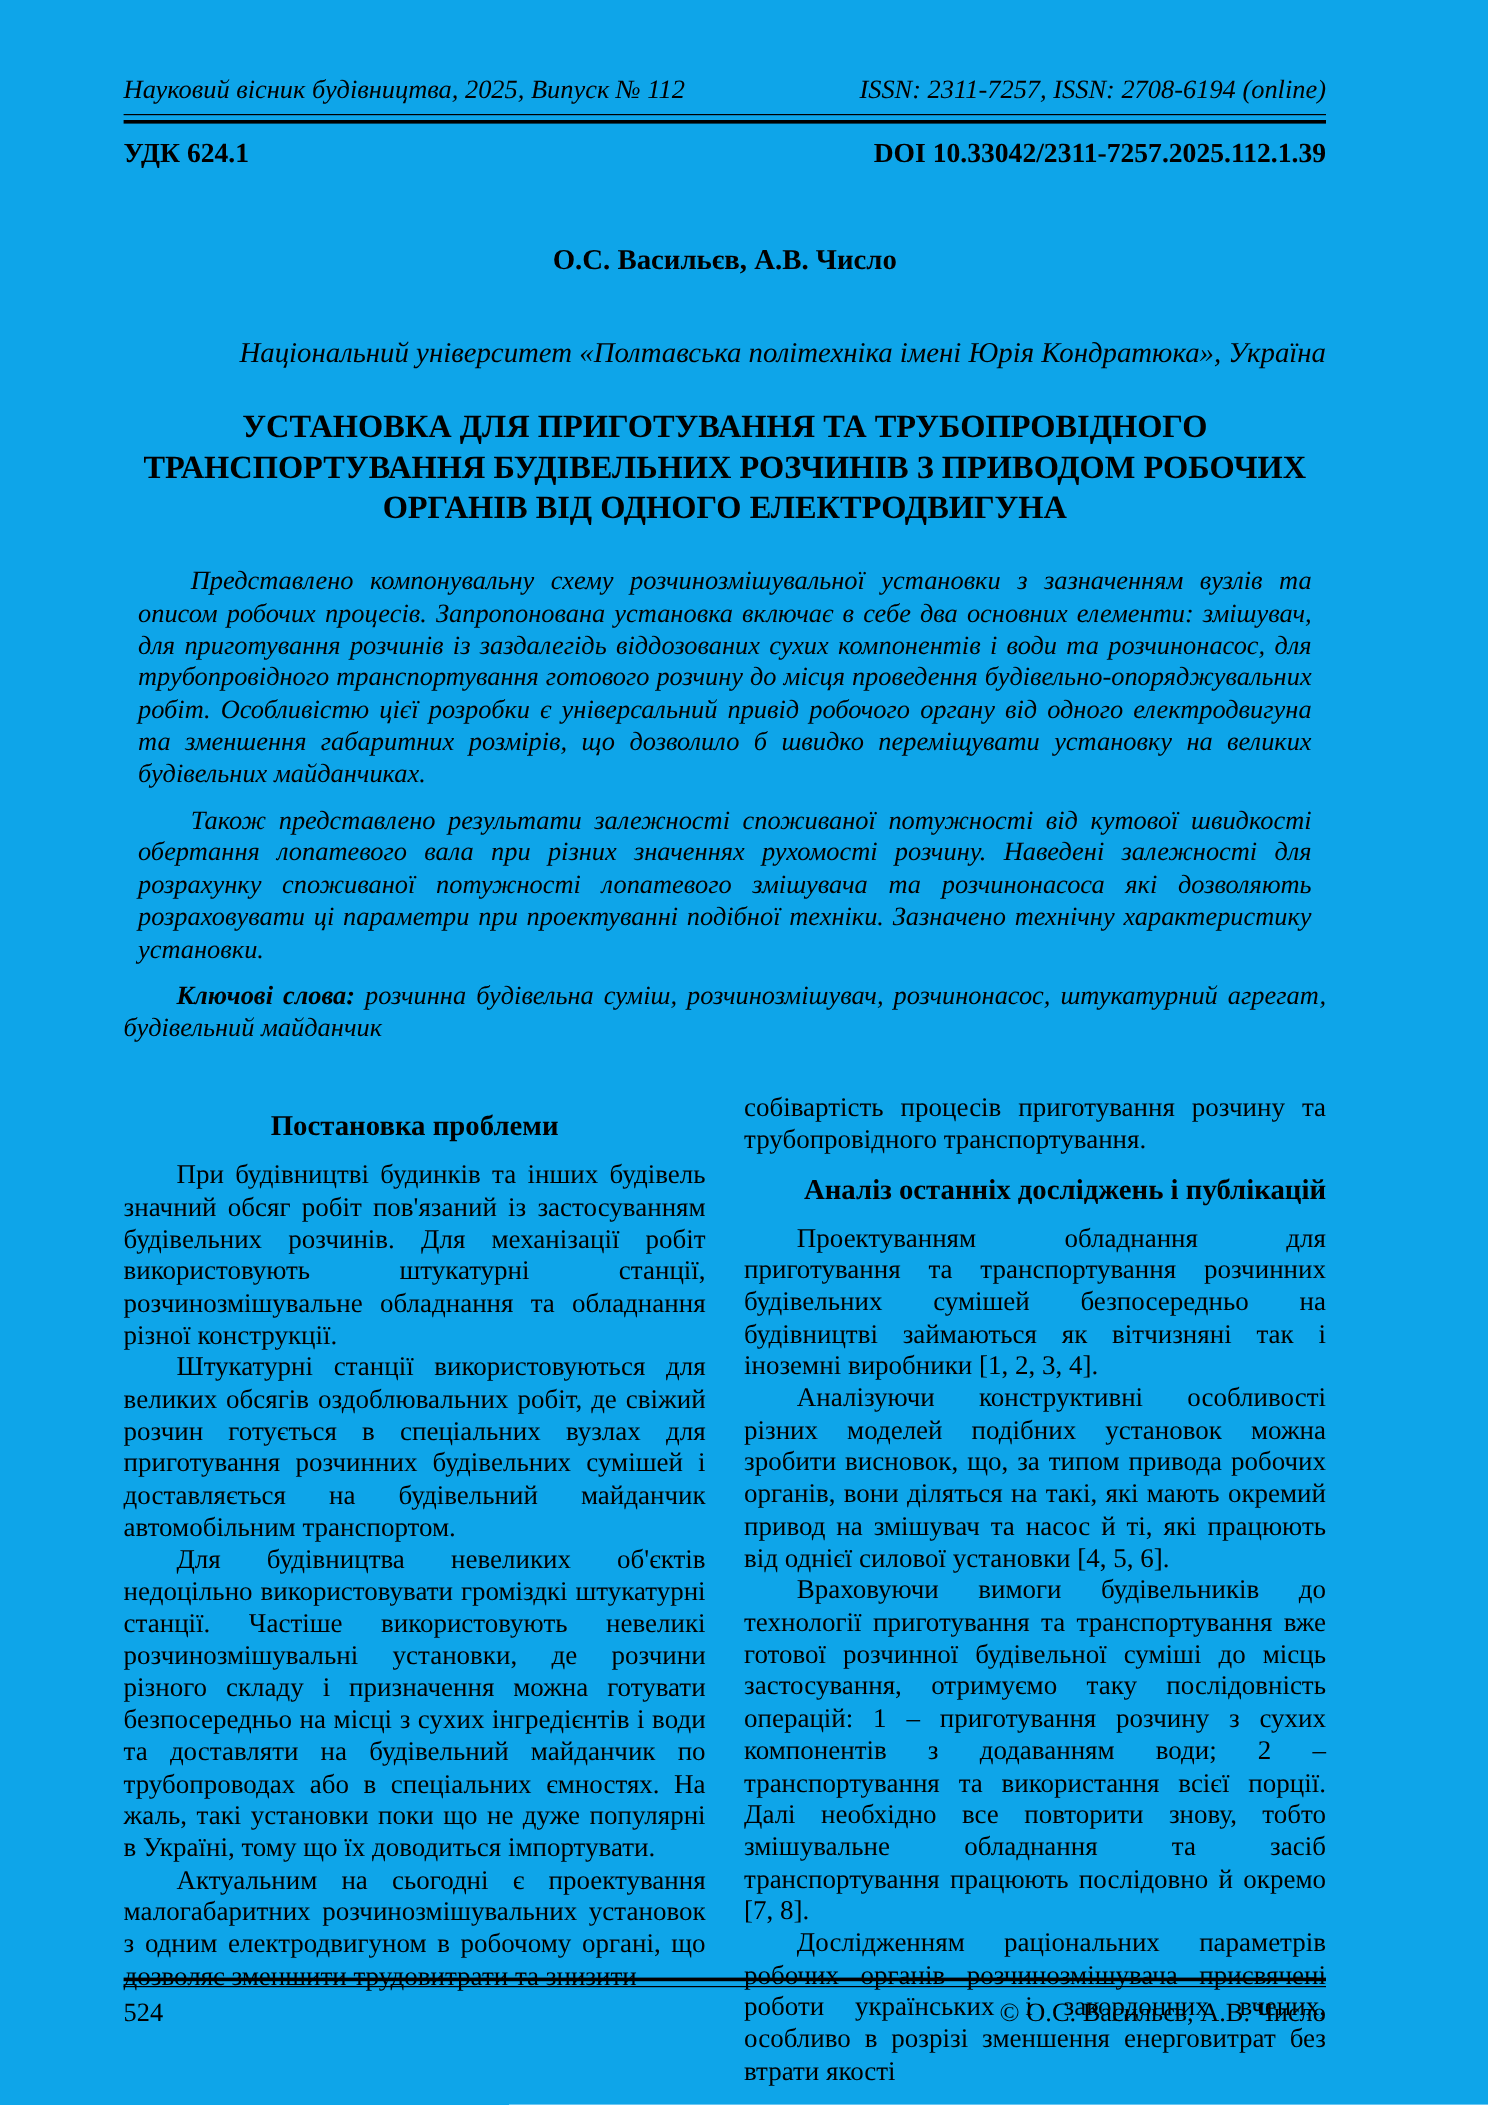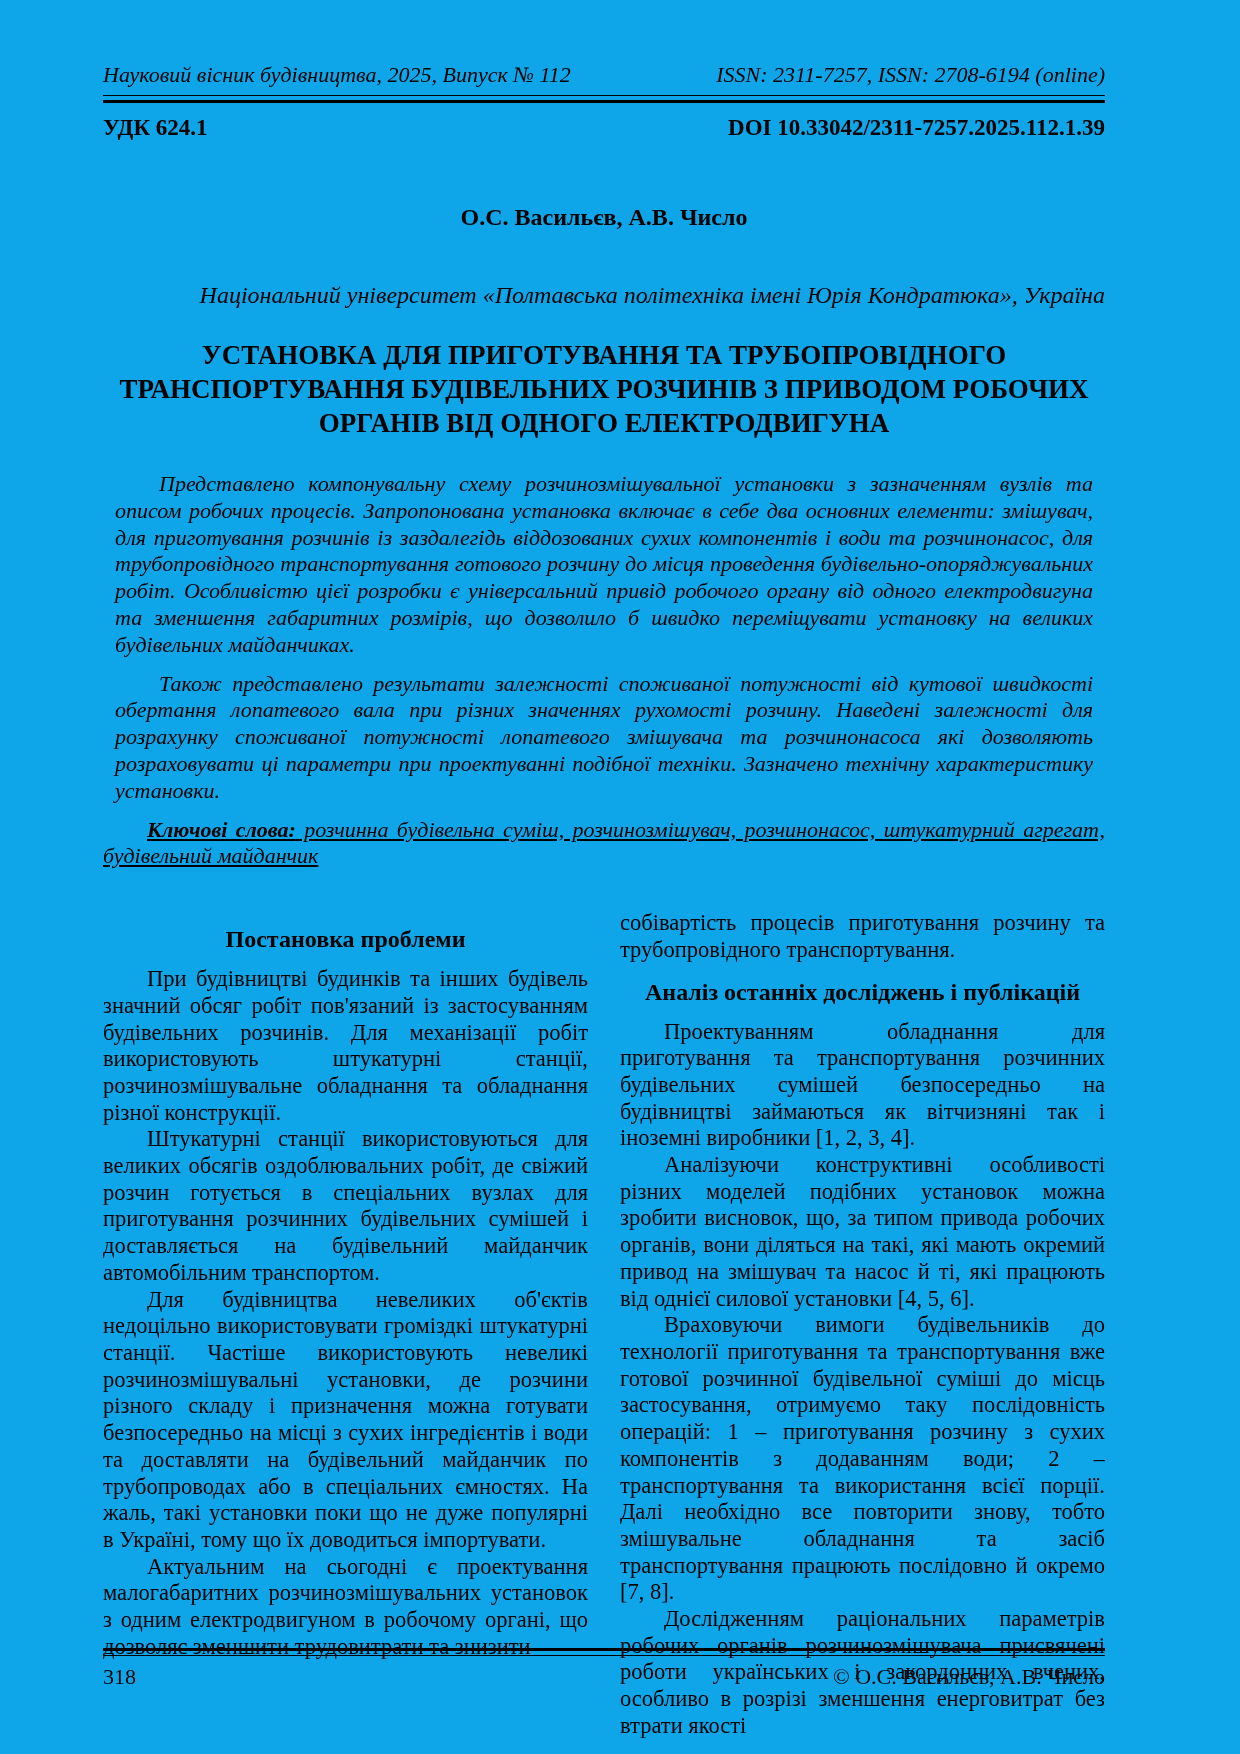--- a/index.html
+++ b/index.html
@@ -78,21 +78,20 @@
   .abstract p {
     margin: 12px;
     text-indent: 44px;
   }
   .keywords {
     font-style: italic;
     font-size: 22px;
     line-height: 26.8px;
     text-align: justify;
     text-indent: 44px;
-    text-decoration: underline;
   }
   .keywords .kw-label {
     font-weight: bold;
   }
   
   .columns {
     display: flex;
     gap: 32px;
     margin-top: 40px;
   }
@@ -114,20 +113,21 @@
     font-weight: bold;
     text-align: center;
     margin: 0 0 12px 0;
     line-height: 30px;
   }
   .col h2.first {
     margin-top: 14px;
   }
   .col h2.inset {
     margin-top: 13px;
+    text-align: right;
   }
   
   .footer {
     position: absolute;
     left: 103px;
     right: 135px;
     top: 1641px;
   }
   .footer-row {
     display: flex;
@@ -190,18 +190,18 @@
       <p>Аналізуючи конструктивні особливості різних моделей подібних установок можна зробити висновок, що, за типом привода робочих органів, вони діляться на такі, які мають окремий привод на змішувач та насос й ті, які працюють від однієї силової установки [4, 5, 6].</p>
       <p>Враховуючи вимоги будівельників до технології приготування та транспортування вже готової розчинної будівельної суміші до місць застосування, отримуємо таку послідовність операцій: 1 – приготування розчину з сухих компонентів з додаванням води; 2 – транспортування та використання всієї порції. Далі необхідно все повторити знову, тобто змішувальне обладнання та засіб транспортування працюють послідовно й окремо [7, 8].</p>
       <p>Дослідженням раціональних параметрів робочих органів розчинозмішувача присвячені роботи українських і закордонних вчених, особливо в розрізі зменшення енерговитрат без втрати якості</p>
     </div>
 
   </div>
 
   <div class="footer">
     <div class="rule flip"></div>
     <div class="footer-row">
-      <span>318</span>
+      <span>524</span>
       <span>© О.С. Васильєв, А.В. Число</span>
     </div>
   </div>
 
 </div>
 
 </body></html>

